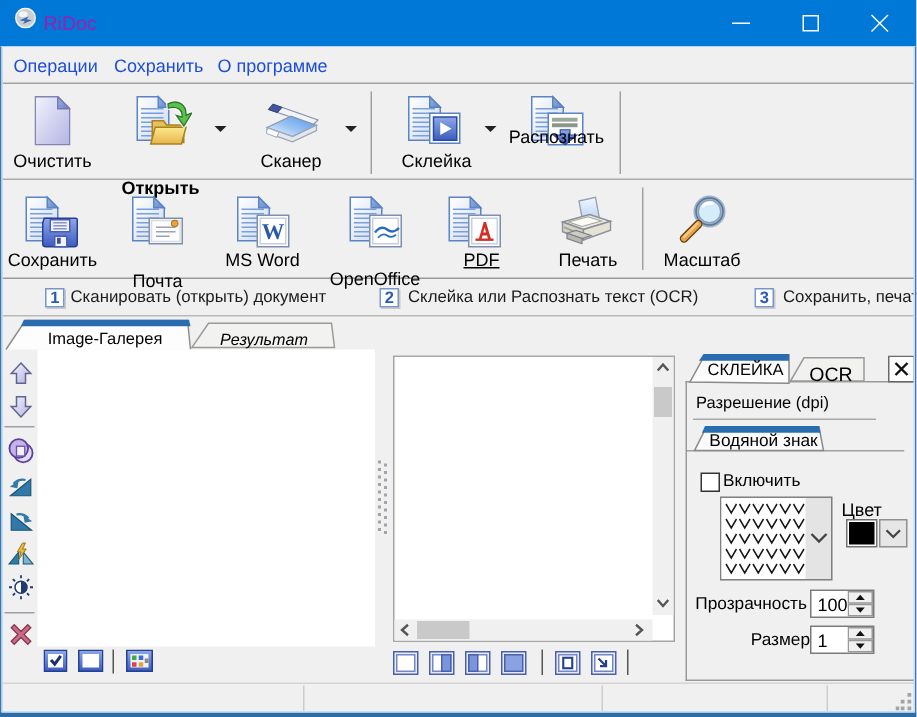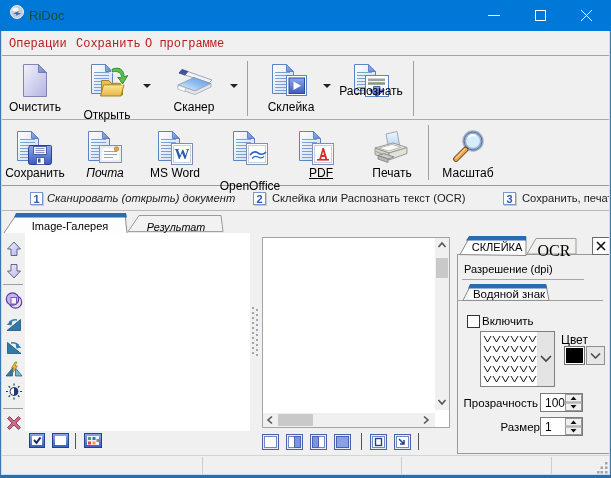--- a/index.html
+++ b/index.html
@@ -3,24 +3,24 @@
 <meta charset="utf-8">
 <style>
 * { margin:0; padding:0; box-sizing:border-box; }
 html,body { width:611px; height:478px; overflow:hidden; }
 body { font-family:"Liberation Sans",sans-serif; background:#f0f0f0; position:relative; }
 .abs { position:absolute; }
 .lbl { position:absolute; font-size:12px; color:#000000; white-space:nowrap; }
 .cx { text-align:center; transform:translateX(-50%); }
 
 #titlebar { left:0; top:0; width:611px; height:31px; background:#0078d7; }
-#title-text { left:29px; top:8px; color:#14532d; font-size:13px; }
+#title-text { left:29px; top:8px; color:#a21caf; font-size:13px; }
 
 #menubar { left:0; top:31px; width:611px; height:25px; background:#f0f0f0; border-bottom:1px solid #a3a3a3; }
-.menu-item { position:absolute; top:37px; font-size:12px; color:#b91c1c;font-family:Liberation Mono, monospace; }
+.menu-item { position:absolute; top:37px; font-size:12px; color:#1d4ed8; }
 
 #tb1 { left:1px; top:57px; width:609px; height:63px; background:#f0f0f0; border-bottom:1px solid #ababab; }
 #tb2 { left:1px; top:121px; width:609px; height:65px; background:#f0f0f0; border-bottom:1px solid #9a9a9a; }
 .vsep { position:absolute; width:1px; background:#9fa0a2; }
 .drop { position:absolute; width:0; height:0; border-left:4px solid transparent; border-right:4px solid transparent; border-top:4px solid #222; }
 
 #infobar { left:1px; top:187px; width:609px; height:24px; background:#f0f0f0; border-bottom:1px solid #b9b9b9; }
 .badge { position:absolute; top:192px; width:13px; height:13px; background:#fdfdfd; border:1px solid #7996c9; box-shadow:1px 1px 0 #c9c9c9; color:#2d5bb4; font-size:11px; font-weight:bold; text-align:center; line-height:12px; }
 .step { position:absolute; top:192px; font-size:11.2px; color:#1c1c1c; white-space:nowrap; }
 
@@ -146,32 +146,32 @@
 </svg>
 <svg class="abs" style="left:354px; top:62px;" width="36" height="38">
   <use href="#linedpage" y="2"></use>
   <rect x="11.5" y="13.5" width="23" height="21" fill="#fdfdfe" stroke="#5b84c4"></rect>
   <rect x="14" y="16.5" width="17" height="2.6" fill="#9aa89a"></rect>
   <rect x="14" y="20.2" width="17" height="2.6" fill="#8a988a"></rect>
   <path d="M19.5,24.5 h6.5 v3.5 h4.5 l-7.7,6.5 -7.8,-6.5 h4.5 z" fill="url(#gblue)" stroke="#2c4a9e" stroke-width="0.8"></path>
 </svg>
 
 <div class="lbl cx" style="left:35px; top:100px;">Очистить</div>
-<div class="lbl cx" style="left:107px; top:108px;">Открыть</div>
+<div class="lbl cx" style="left:107px; top:118px;font-weight:bold;">Открыть</div>
 <div class="lbl cx" style="left:194px; top:100px;">Сканер</div>
 <div class="lbl cx" style="left:291px; top:100px;">Склейка</div>
 <div class="lbl cx" style="left:371px; top:84px;">Распознать</div>
 <div class="drop" style="left:143px; top:84px;"></div>
 <div class="drop" style="left:230px; top:84px;"></div>
 <div class="drop" style="left:323px; top:84px;"></div>
 <div class="vsep" style="left:247px; top:61px; height:55px;"></div>
 <div class="vsep" style="left:413px; top:61px; height:55px;"></div>
 
 <div class="lbl cx" style="left:35px; top:166px;">Сохранить</div>
-<div class="lbl cx" style="left:105px; top:166px;font-style:italic;">Почта</div>
+<div class="lbl cx" style="left:105px; top:180px;">Почта</div>
 <div class="lbl cx" style="left:175px; top:166px;">MS Word</div>
 <div class="lbl cx" style="left:250px; top:166px;margin-top:13px;">OpenOffice</div>
 <div class="lbl cx" style="left:321px; top:166px;text-decoration:underline;">PDF</div>
 <div class="lbl cx" style="left:392px; top:166px;">Печать</div>
 <div class="lbl cx" style="left:468px; top:166px;">Масштаб</div>
 <div class="vsep" style="left:428px; top:125px; height:55px;"></div>
 
 <svg class="abs" style="left:16px; top:130px;" width="38" height="36">
   <use href="#linedpage" x="1" y="1"></use>
   <g>
@@ -235,21 +235,21 @@
   <circle cx="23" cy="12" r="9" fill="none" stroke="#5e7490" stroke-width="1"></circle>
   <circle cx="23" cy="12" r="7.4" fill="#d4ecfb"></circle>
   <circle cx="23" cy="12" r="7.4" fill="none" stroke="#8ba0ba" stroke-width="0.8"></circle>
   <path d="M19,8 a6,6 0 0 1 6,-1.5" fill="none" stroke="#ffffff" stroke-width="2.2" stroke-linecap="round"></path>
   <path d="M15.5,20.5 l-9.5,9.5" stroke="#5c4010" stroke-width="5.6" stroke-linecap="round"></path>
   <path d="M15.5,20.5 l-9.5,9.5" stroke="#e8a24c" stroke-width="4" stroke-linecap="round"></path>
   <path d="M15,20 l-9,9" stroke="#f6c888" stroke-width="1.6" stroke-linecap="round"></path>
 </svg>
 
 <div class="badge" style="left:30px;">1</div>
-<div class="step" style="left:47px;font-style:italic;">Сканировать (открыть) документ</div>
+<div class="step" style="left:47px;">Сканировать (открыть) документ</div>
 <div class="badge" style="left:253px;">2</div>
 <div class="step" style="left:272px;">Склейка или Распознать текст (OCR)</div>
 <div class="badge" style="left:503px;">3</div>
 <div class="step" style="left:522px;">Сохранить, печать</div>
 
 <svg class="abs" style="left:0; top:213px;" width="240" height="21">
   <polygon points="229,18.5 139,2.5 128,18.5" fill="#f2f2f1" stroke="none"></polygon>
   <polygon points="128,18.6 139,2.5 221,2.5 223,18.6 128,18.6" fill="#f2f2f1" stroke="#9a9a9a" stroke-width="1" fill-rule="evenodd"></polygon>
   <path d="M4,20 L17,0.5 H125 L127,20 Z" fill="#fdfdfd"></path>
   <path d="M4,20 L17,0.5 H125 L127,20" fill="none" stroke="#8e8e8e"></path>
@@ -377,21 +377,21 @@
   <path d="M5,5 l5,5 m0,-4 v4 h-4" fill="none" stroke="#24418e" stroke-width="1.5"></path>
 </svg>
 <div class="abs" style="left:418px; top:433px; width:1px; height:17px; background:#555;"></div>
 
 <svg class="abs" style="left:456px; top:234px;" width="155" height="22">
   <polygon points="4,20.6 14,2.5 70,2.5 70,21.5" fill="#fcfcfc" stroke="#8a8a8a" stroke-width="1"></polygon>
   <path d="M13,2 h57 l0,4.5 h-60 z" fill="#2a6cb0"></path>
   <polygon points="71,20 80,4.5 120,4.5 120,20" fill="#f1f1f0" stroke="#9a9a9a" stroke-width="1"></polygon>
 </svg>
 <div class="lbl cx" style="left:497px; top:241px; font-size:11px;">СКЛЕЙКА</div>
-<div class="lbl cx" style="left:554px; top:242px; font-size:16px;font-family:Liberation Serif, serif;">OCR</div>
+<div class="lbl cx" style="left:554px; top:242px; font-size:13px;">OCR</div>
 <svg class="abs" style="left:592px; top:237px;" width="19" height="19">
   <rect x="0.5" y="0.5" width="17" height="17" fill="#fdfdfd" stroke="#6a6a6a"></rect>
   <path d="M5,5 l8,8 m0,-8 l-8,8" stroke="#111" stroke-width="1.6"></path>
 </svg>
 <div class="lbl" style="left:464px; top:263px; font-size:11px;">Разрешение (dpi)</div>
 <div class="abs" style="left:462px; top:279px; width:122px; height:1px; background:#a8a8a8;"></div>
 <svg class="abs" style="left:458px; top:283px;" width="145" height="19">
   <line x1="0" y1="17.5" x2="145" y2="17.5" stroke="#a0a0a0"></line>
   <polygon points="5,17.4 13,1.5 88,1.5 91,17.4" fill="#fafafa" stroke="#8a8a8a" stroke-width="1"></polygon>
   <path d="M12,1 h76 l1,4.5 h-79 z" fill="#2a6cb0"></path>

